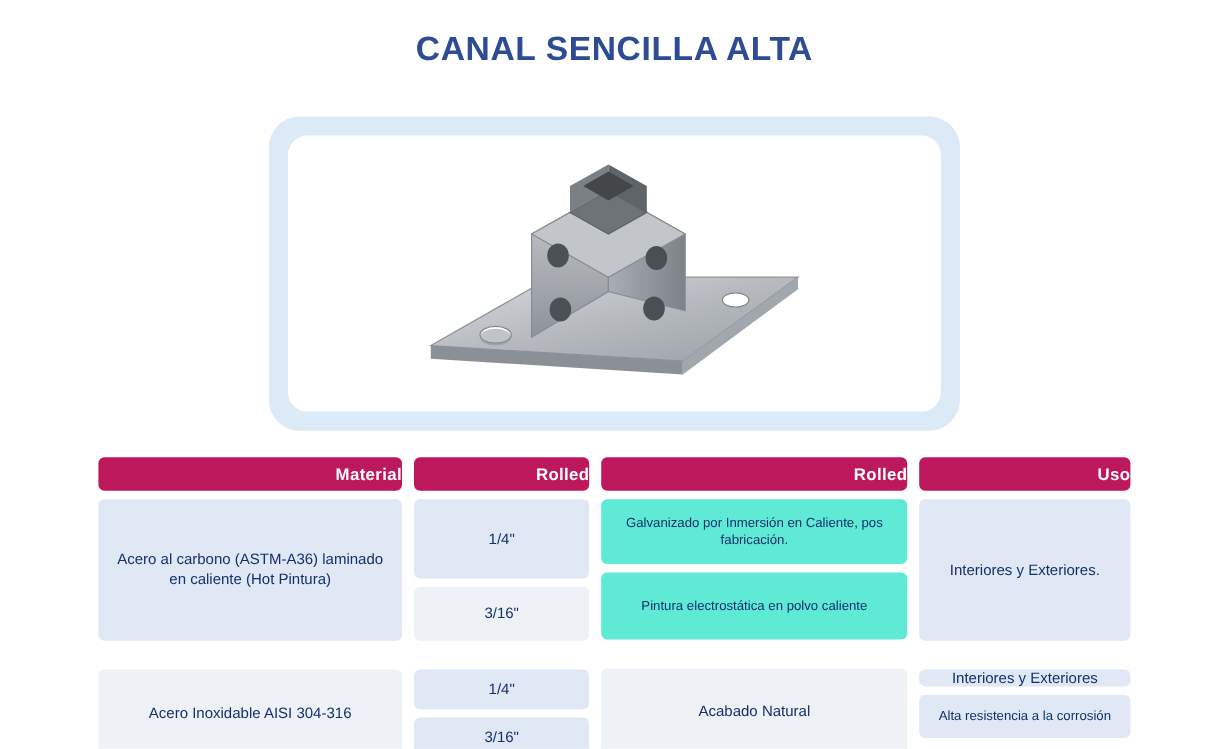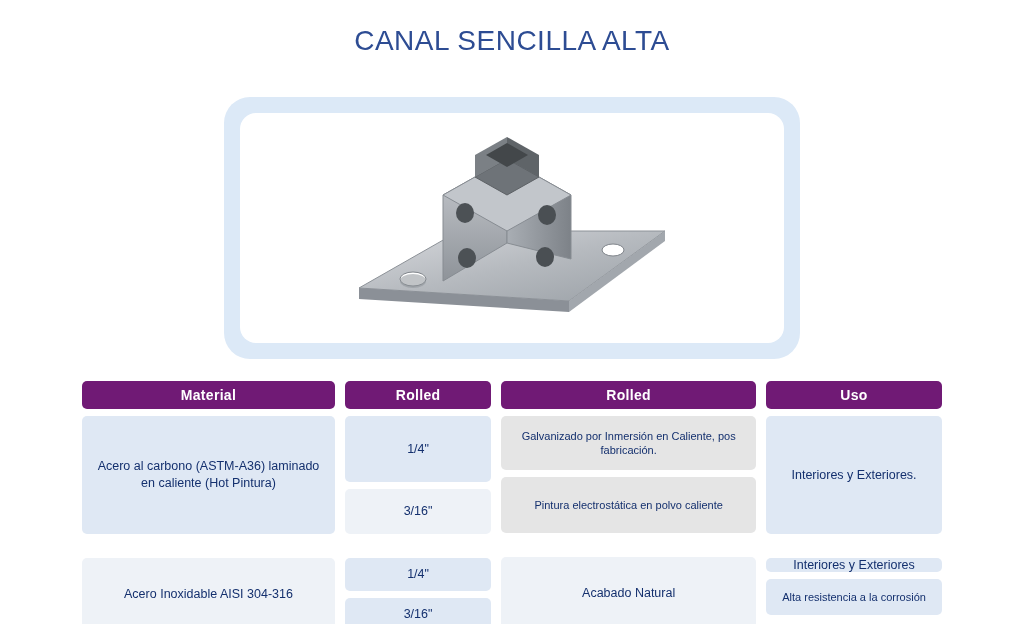--- a/index.html
+++ b/index.html
@@ -27,21 +27,21 @@
   .title-main {
     font-size: 32px;
     font-weight: bold;
     letter-spacing: 1px;
     color: #10286b;
     line-height: 1.1;
     margin: 0;
   }
   .title-sub {
     font-size: 28px;
-    font-weight: normal;
+    font-weight: bold;
     letter-spacing: 0.5px;
     color: #2d4c93;
     line-height: 1.2;
     margin: 6px 0 0 0;
   }
 
   
   .image-frame {
     position: absolute;
     top: 97px;
@@ -84,25 +84,25 @@
     display: flex;
     flex-direction: column;
     gap: 7px;
   }
   .col-material { width: 256px; }
   .col-calibre { width: 148px; }
   .col-acabado { width: 258px; }
   .col-uso      { width: 178px; }
 
   .col-head {
-    background: #701a75;
+    background: #be185d;
     color: #ffffff;
     font-size: 14px;
     font-weight: bold;
-    text-align: center;
+    text-align: right;
     border-radius: 5px;
     height: 28px;
     line-height: 28px;
     letter-spacing: 0.3px;
   }
 
   .cell {
     background: #e9eef6;
     border-radius: 5px;
     font-size: 12.5px;
@@ -110,21 +110,21 @@
     text-align: center;
     display: flex;
     align-items: center;
     justify-content: center;
     padding: 4px 8px;
     box-sizing: border-box;
     line-height: 1.35;
   }
   .cell.light { background: #dfe8f4; }
   .cell.soft  { background: #eef2f7; }
-  .cell.e9    { background: #e5e5e5; }
+  .cell.e9    { background: #5eead4; }
 
   .h-118 { height: 118px; }
   .h-56  { height: 56px; }
   .h-54  { height: 54px; }
   .h-36  { height: 36px; }
   .h-33  { height: 33px; }
   .h-73  { height: 73px; }
   .h-66  { height: 66px; }
   .h-30  { height: 14px; }
 

